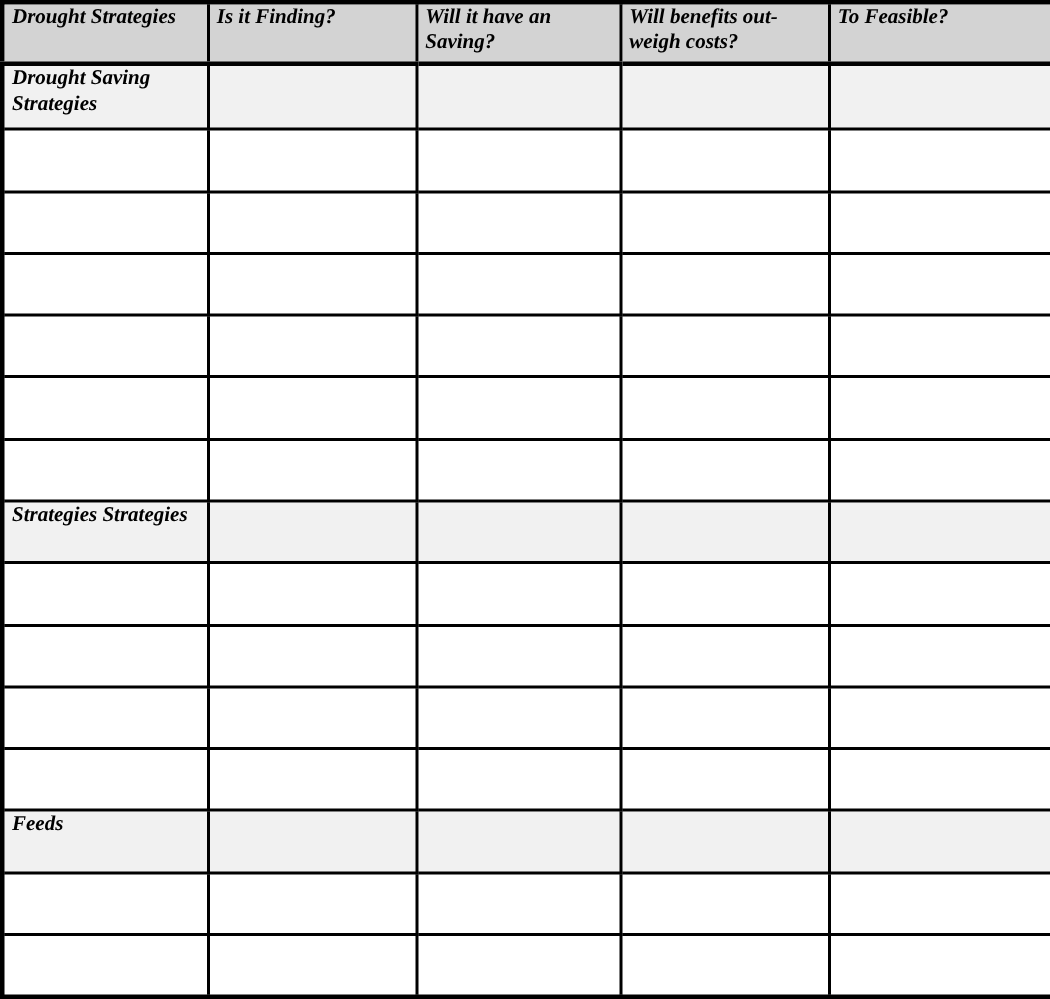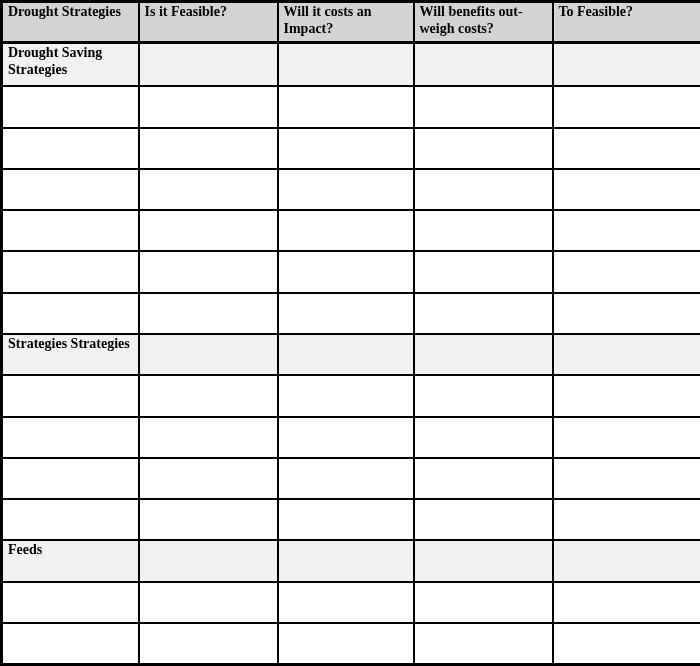--- a/index.html
+++ b/index.html
@@ -5,20 +5,21 @@
   html, body {
     margin: 0;
     padding: 0;
     background: #ffffff;
   }
   .page {
     width: 700px;
     height: 666px;
     box-sizing: border-box;
     overflow: hidden;
+    font-style: italic;
   }
   table.worksheet {
     border-collapse: collapse;
     table-layout: fixed;
     width: 700px;
     height: 666px;
     border: 3px solid var(--border-color, #000);
     font-family: "Liberation Serif", serif;
     color: #000;
   }
@@ -56,22 +57,22 @@
     <colgroup>
         <col style="width: 137px;">
         <col style="width: 139px;">
         <col style="width: 136px;">
         <col style="width: 139px;">
         <col style="width: 149px;">
       </colgroup>
     <thead>
       <tr>
           <th>Drought Strategies</th>
-          <th>Is it Feasible?</th>
-          <th>Will it costs an Impact?</th>
+          <th>Is it Finding?</th>
+          <th>Will it have an Saving?</th>
           <th>Will benefits out-weigh costs?</th>
           <th>To Feasible?</th>
         </tr>
     </thead>
     <tbody>
         <tr class="section-row">
           <td>Drought Saving Strategies</td>
           <td></td>
           <td></td>
           <td></td>

